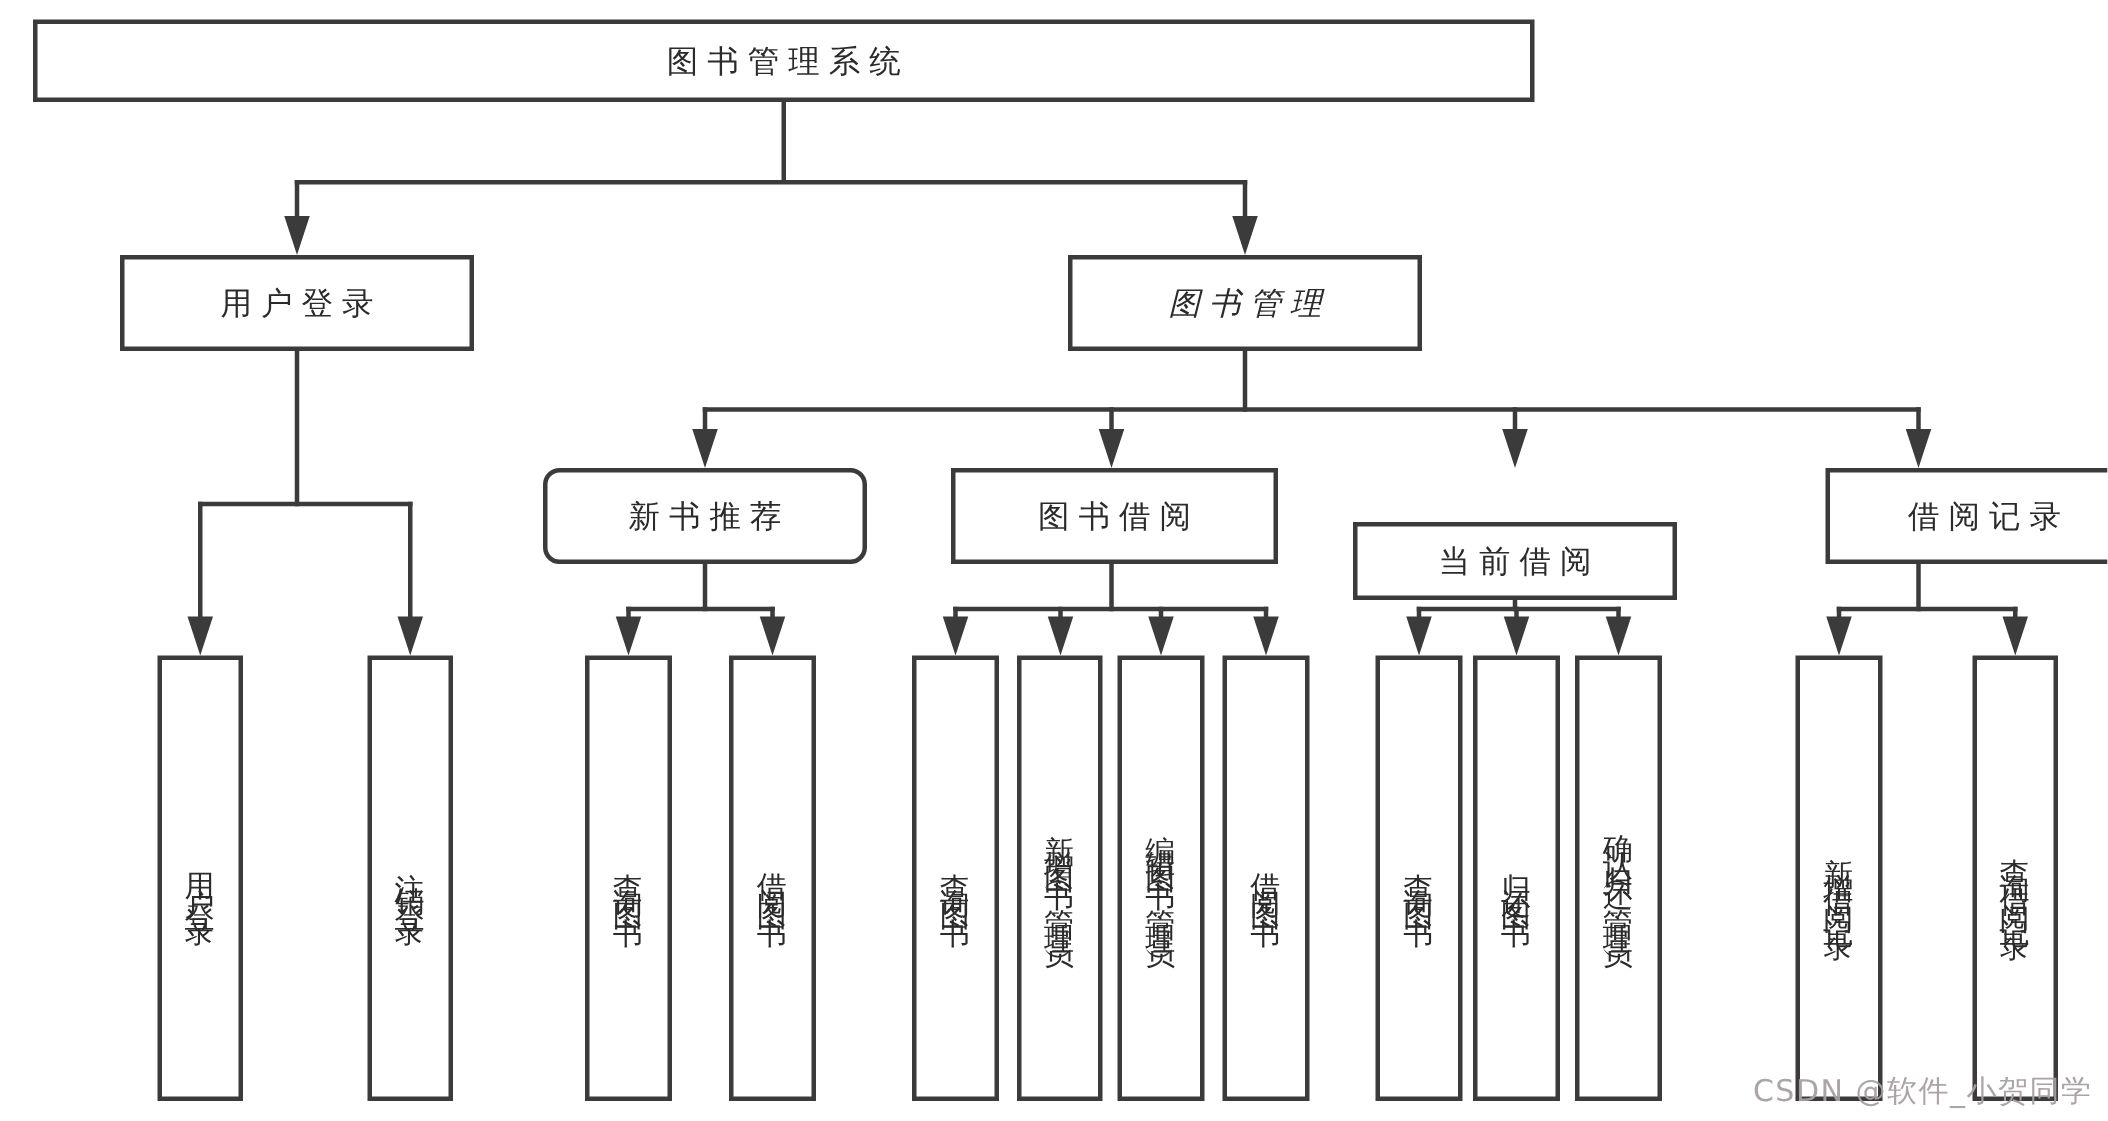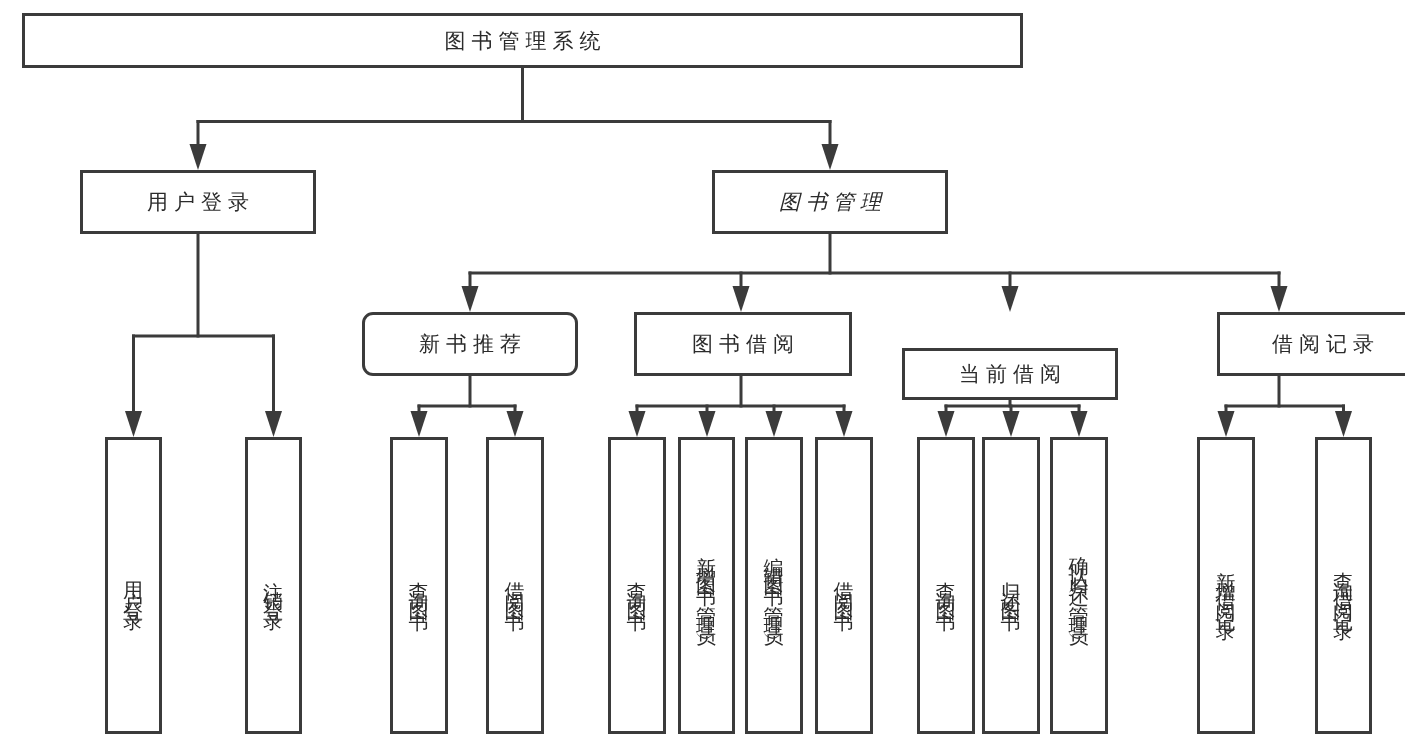--- a/index.html
+++ b/index.html
@@ -185,14 +185,15 @@
     <span class="label">确认归还（管理员）</span>
   </div>
 
   <div class="node vbox" style="left:1197px; top:437px; width:58px; height:297px;">
     <span class="label">新增借阅记录</span>
   </div>
   <div class="node vbox" style="left:1315px; top:437px; width:57px; height:297px;">
     <span class="label">查询借阅记录</span>
   </div>
 
+  <div class="watermark">CSDN @软件_小贺同学</div>
 
 </div>
 
 </body></html>

